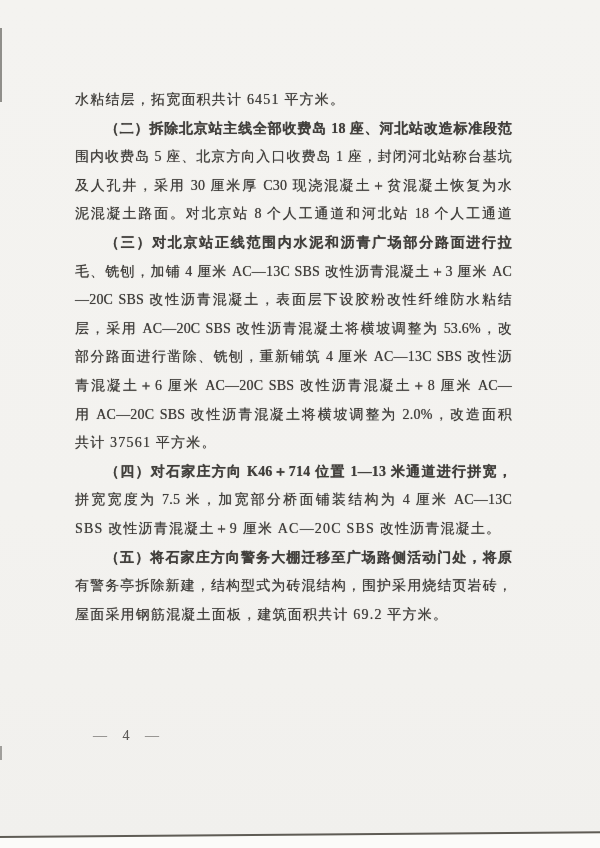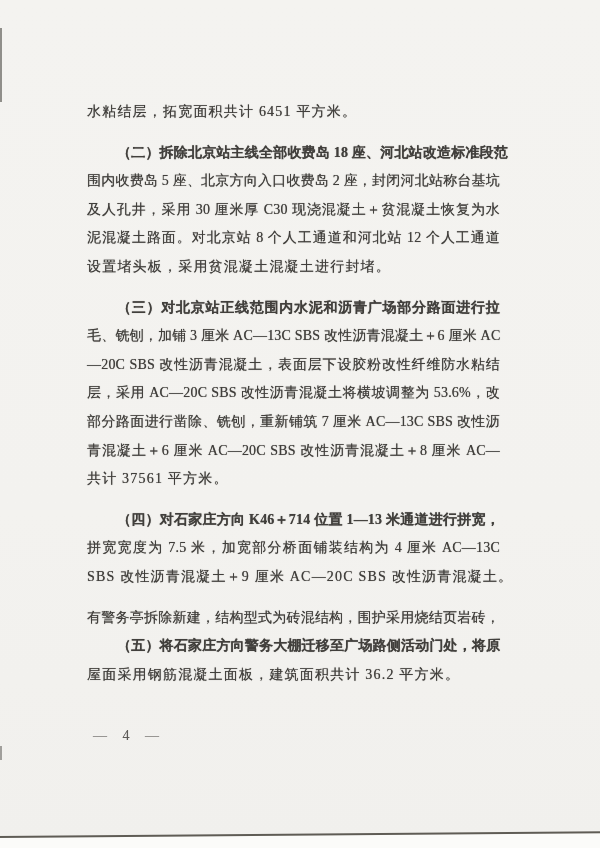--- a/index.html
+++ b/index.html
@@ -21,21 +21,21 @@
   .content {
     position: absolute;
     left: 75px;
     top: 86px;
     width: 437px;
     color: #413f3c;
     font-size: 14px;
     line-height: 28.6px;
     text-shadow: 0 0 0.7px rgba(72, 70, 66, 0.85);
   }
-  .para { margin: 12px; }
+  .para { margin: 0; }
   .line {
     height: 28.6px;
     white-space: nowrap;
     text-align: justify;
     text-align-last: justify;
     letter-spacing: 0.2px;
   }
   .line.last {
     text-align-last: left;
     letter-spacing: 1.2px;
@@ -98,43 +98,43 @@
 <body>
 
 <div class="paper">
 
   <div class="content">
       <div class="para">
         <div class="line last">水粘结层，拓宽面积共计 6451 平方米。</div>
       </div>
       <div class="para">
         <div class="line indent">（二）拆除北京站主线全部收费岛 18 座、河北站改造标准段范</div>
-        <div class="line">围内收费岛 5 座、北京方向入口收费岛 2 座，封闭河北站称台基坑</div>
+        <div class="line">围内收费岛 5 座、北京方向入口收费岛 1 座，封闭河北站称台基坑</div>
         <div class="line">及人孔井，采用 30 厘米厚 C30 现浇混凝土＋贫混凝土恢复为水</div>
-        <div class="line">泥混凝土路面。对北京站 8 个人工通道和河北站 12 个人工通道</div>
-        <div class="line last">设置堵头板，采用贫混凝土混凝土进行封堵。</div>
+        <div class="line">泥混凝土路面。对北京站 8 个人工通道和河北站 18 个人工通道</div>
       </div>
       <div class="para">
         <div class="line indent">（三）对北京站正线范围内水泥和沥青广场部分路面进行拉</div>
-        <div class="line">毛、铣刨，加铺 3 厘米 AC—13C SBS 改性沥青混凝土＋6 厘米 AC</div>
+        <div class="line">毛、铣刨，加铺 4 厘米 AC—13C SBS 改性沥青混凝土＋3 厘米 AC</div>
         <div class="line">—20C SBS 改性沥青混凝土，表面层下设胶粉改性纤维防水粘结</div>
         <div class="line">层，采用 AC—20C SBS 改性沥青混凝土将横坡调整为 53.6%，改</div>
-        <div class="line">部分路面进行凿除、铣刨，重新铺筑 7 厘米 AC—13C SBS 改性沥</div>
+        <div class="line">部分路面进行凿除、铣刨，重新铺筑 4 厘米 AC—13C SBS 改性沥</div>
         <div class="line">青混凝土＋6 厘米 AC—20C SBS 改性沥青混凝土＋8 厘米 AC—</div>
+        <div class="line">用 AC—20C SBS 改性沥青混凝土将横坡调整为 2.0%，改造面积</div>
         <div class="line last">共计 37561 平方米。</div>
       </div>
       <div class="para">
         <div class="line indent">（四）对石家庄方向 K46＋714 位置 1—13 米通道进行拼宽，</div>
         <div class="line">拼宽宽度为 7.5 米，加宽部分桥面铺装结构为 4 厘米 AC—13C</div>
         <div class="line last">SBS 改性沥青混凝土＋9 厘米 AC—20C SBS 改性沥青混凝土。</div>
       </div>
       <div class="para">
+        <div class="line indent">（五）将石家庄方向警务大棚迁移至广场路侧活动门处，将原</div>
         <div class="line">有警务亭拆除新建，结构型式为砖混结构，围护采用烧结页岩砖，</div>
-        <div class="line indent">（五）将石家庄方向警务大棚迁移至广场路侧活动门处，将原</div>
-        <div class="line last">屋面采用钢筋混凝土面板，建筑面积共计 36.2 平方米。</div>
+        <div class="line last">屋面采用钢筋混凝土面板，建筑面积共计 69.2 平方米。</div>
       </div>
     </div>
 
   <div class="footer">
     <span class="dash">—</span>
     <span class="num">4</span>
     <span class="dash">—</span>
   </div>
 
   <div class="scan-bottom-white"></div>

